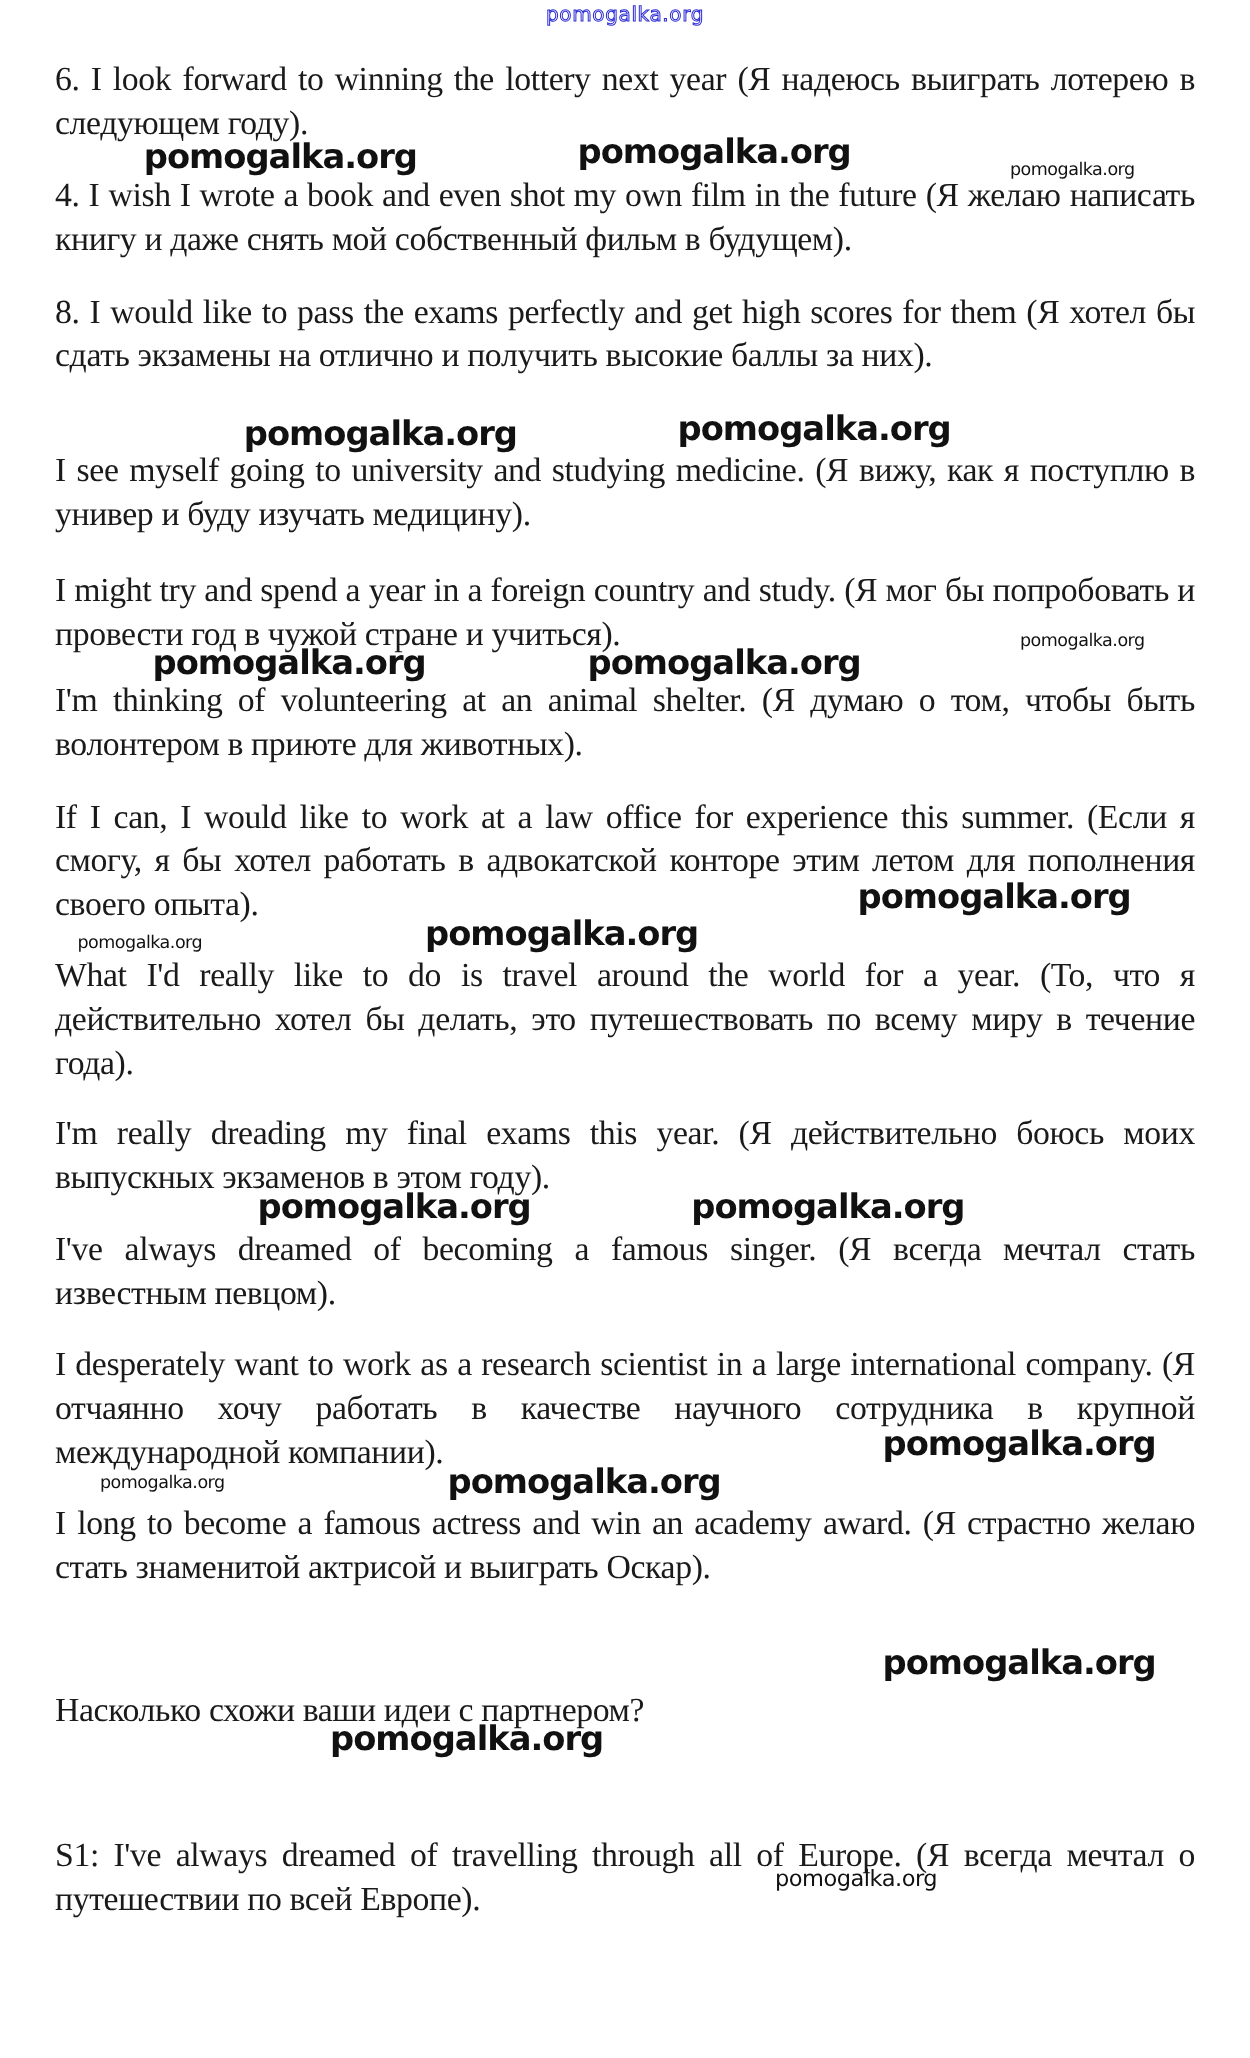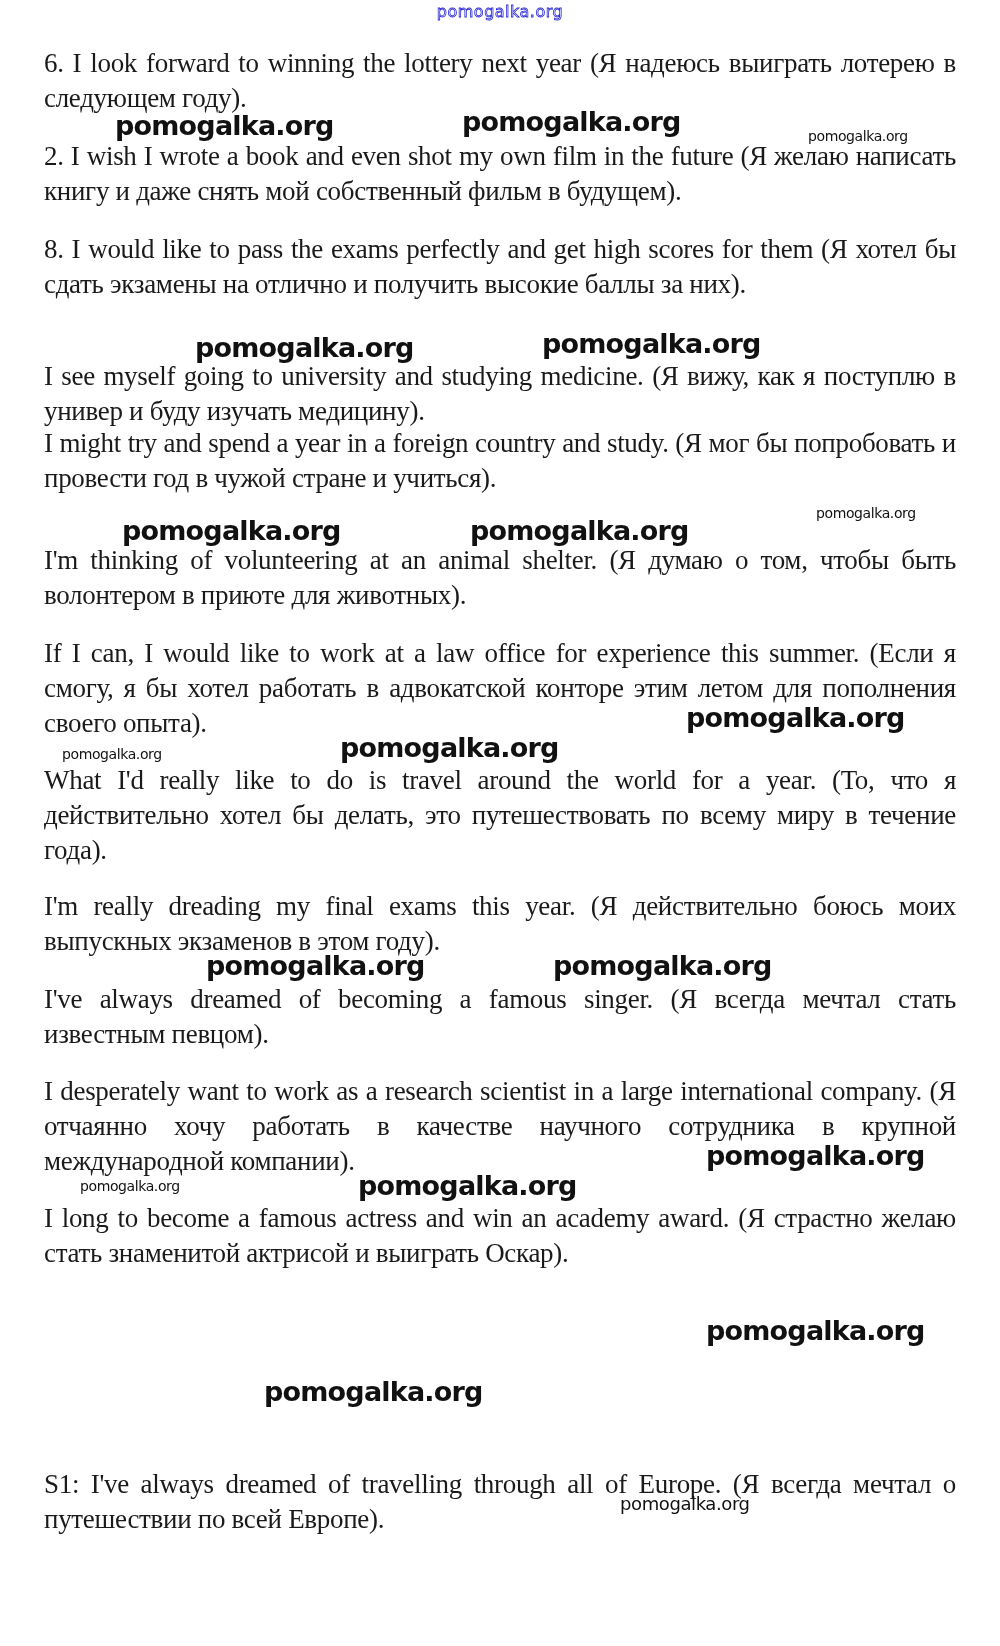--- a/index.html
+++ b/index.html
@@ -22,31 +22,32 @@
   .wm.big { font-size: 27px; }
   .wm.small { font-size: 14px; font-weight: normal; letter-spacing: -0.4px; }
 </style>
 </head>
 <body>
 
 <div class="page">
   <div class="header-mark">pomogalka.org</div>
 
   <div class="para" style="top:46px">6. I look forward to winning the lottery next year (Я надеюсь выиграть лотерею в следующем году).</div>
-  <div class="para" style="top:139px">2. I wish I wrote a book and even shot my own film in the future (Я желаю написать книгу и даже снять мой собственный фильм в будущем).</div>
+  <div class="para" style="top:139px">4. I wish I wrote a book and even shot my own film in the future (Я желаю написать книгу и даже снять мой собственный фильм в будущем).</div>
   <div class="para" style="top:232px">8. I would like to pass the exams perfectly and get high scores for them (Я хотел бы сдать экзамены на отлично и получить высокие баллы за них).</div>
   <div class="para" style="top:359px">I see myself going to university and studying medicine. (Я вижу, как я поступлю в универ и буду изучать медицину).</div>
-  <div class="para" style="top:426px">I might try and spend a year in a foreign country and study. (Я мог бы попробовать и провести год в чужой стране и учиться).</div>
+  <div class="para" style="top:455px">I might try and spend a year in a foreign country and study. (Я мог бы попробовать и провести год в чужой стране и учиться).</div>
   <div class="para" style="top:543px">I'm thinking of volunteering at an animal shelter. (Я думаю о том, чтобы быть волонтером в приюте для животных).</div>
   <div class="para" style="top:636px">If I can, I would like to work at a law office for experience this summer. (Если я смогу, я бы хотел работать в адвокатской конторе этим летом для пополнения своего опыта).</div>
   <div class="para" style="top:763px">What I'd really like to do is travel around the world for a year. (То, что я действительно хотел бы делать, это путешествовать по всему миру в течение года).</div>
   <div class="para" style="top:889px">I'm really dreading my final exams this year. (Я действительно боюсь моих выпускных экзаменов в этом году).</div>
   <div class="para" style="top:982px">I've always dreamed of becoming a famous singer. (Я всегда мечтал стать известным певцом).</div>
   <div class="para" style="top:1201px">I long to become a famous actress and win an academy award. (Я страстно желаю стать знаменитой актрисой и выиграть Оскар).</div>
   <div class="para" style="top:1074px">I desperately want to work as a research scientist in a large international company. (Я отчаянно хочу работать в качестве научного сотрудника в крупной международной компании).</div>
+  <div class="para" style="top:1351px">Насколько схожи ваши идеи с партнером?</div>
   <div class="para" style="top:1467px">S1: I've always dreamed of travelling through all of Europe. (Я всегда мечтал о путешествии по всей Европе).</div>
 
   <div class="wm big" style="left:115px;top:110px">pomogalka.org</div>
   <div class="wm big" style="left:462px;top:106px">pomogalka.org</div>
   <div class="wm small" style="left:808px;top:128px">pomogalka.org</div>
 
   <div class="wm big" style="left:195px;top:332px">pomogalka.org</div>
   <div class="wm big" style="left:542px;top:328px">pomogalka.org</div>
 
   <div class="wm small" style="left:816px;top:505px">pomogalka.org</div>

